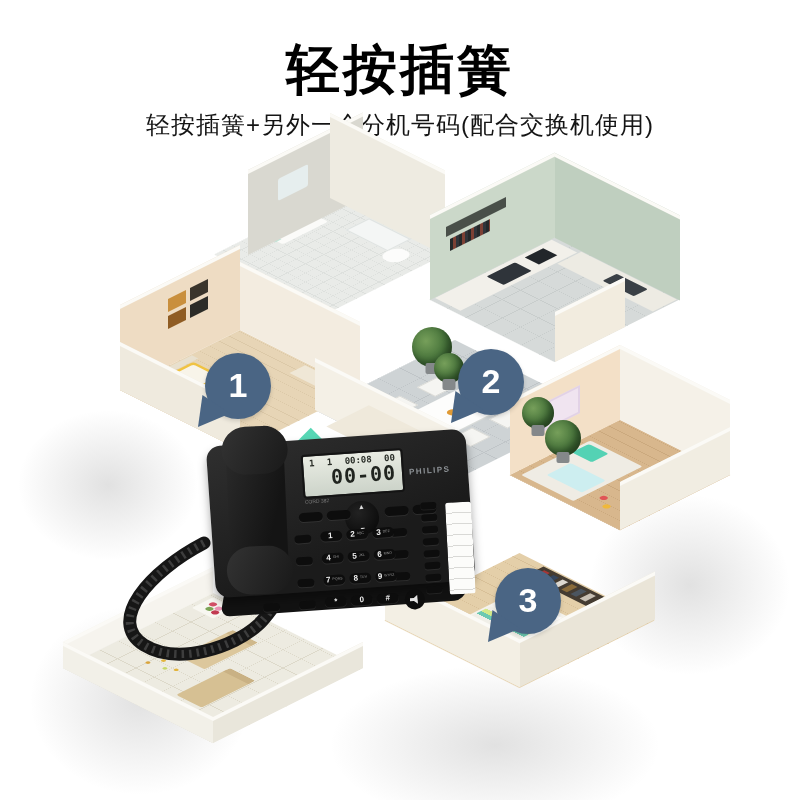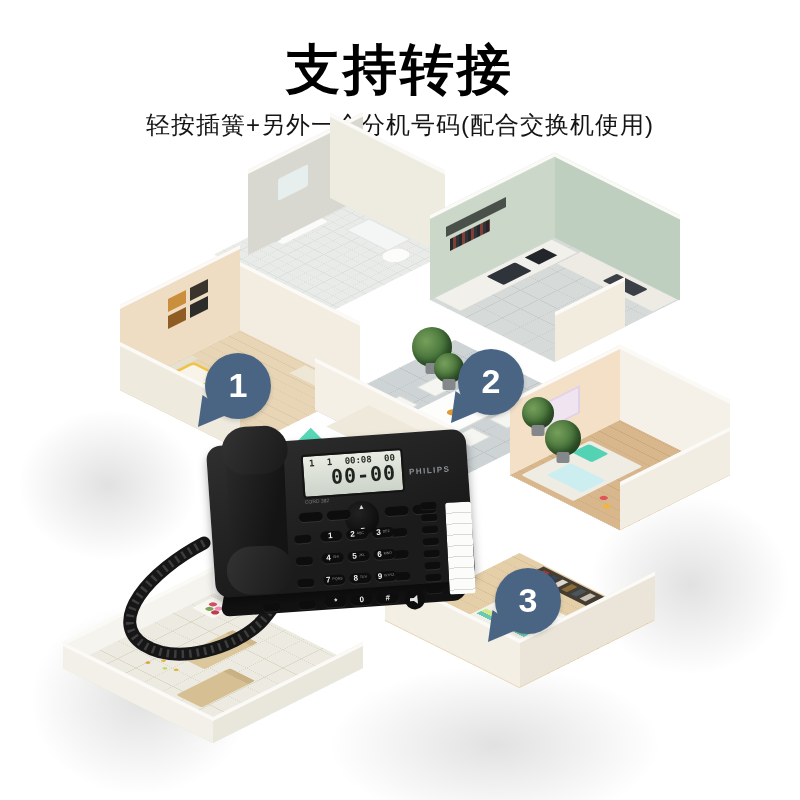--- a/index.html
+++ b/index.html
@@ -101,21 +101,21 @@
     border-radius:3px;transform:rotate(1deg);z-index:2;
     background-image:repeating-linear-gradient(180deg,transparent 0 10px,#d9d9d6 10px 11px);}
   .cord{position:absolute;left:0;top:0;z-index:49;}
 </style>
 </head>
 <body>
 
 <div id="stage">
 
   <div class="header">
-    <h1 class="title">支持转接</h1>
+    <h1 class="title">轻按插簧</h1>
     <p class="subtitle">轻按插簧+另外一个分机号码(配合交换机使用)</p>
   </div>
 
   <div class="scene">
 
     <div class="shadowblob" style="left:18px;top:235px;width:180px;height:150px;"></div>
     <div class="shadowblob" style="left:30px;top:430px;width:220px;height:190px;"></div>
     <div class="shadowblob" style="left:590px;top:320px;width:200px;height:180px;"></div>
     <div class="shadowblob" style="left:330px;top:490px;width:330px;height:160px;"></div>
 

